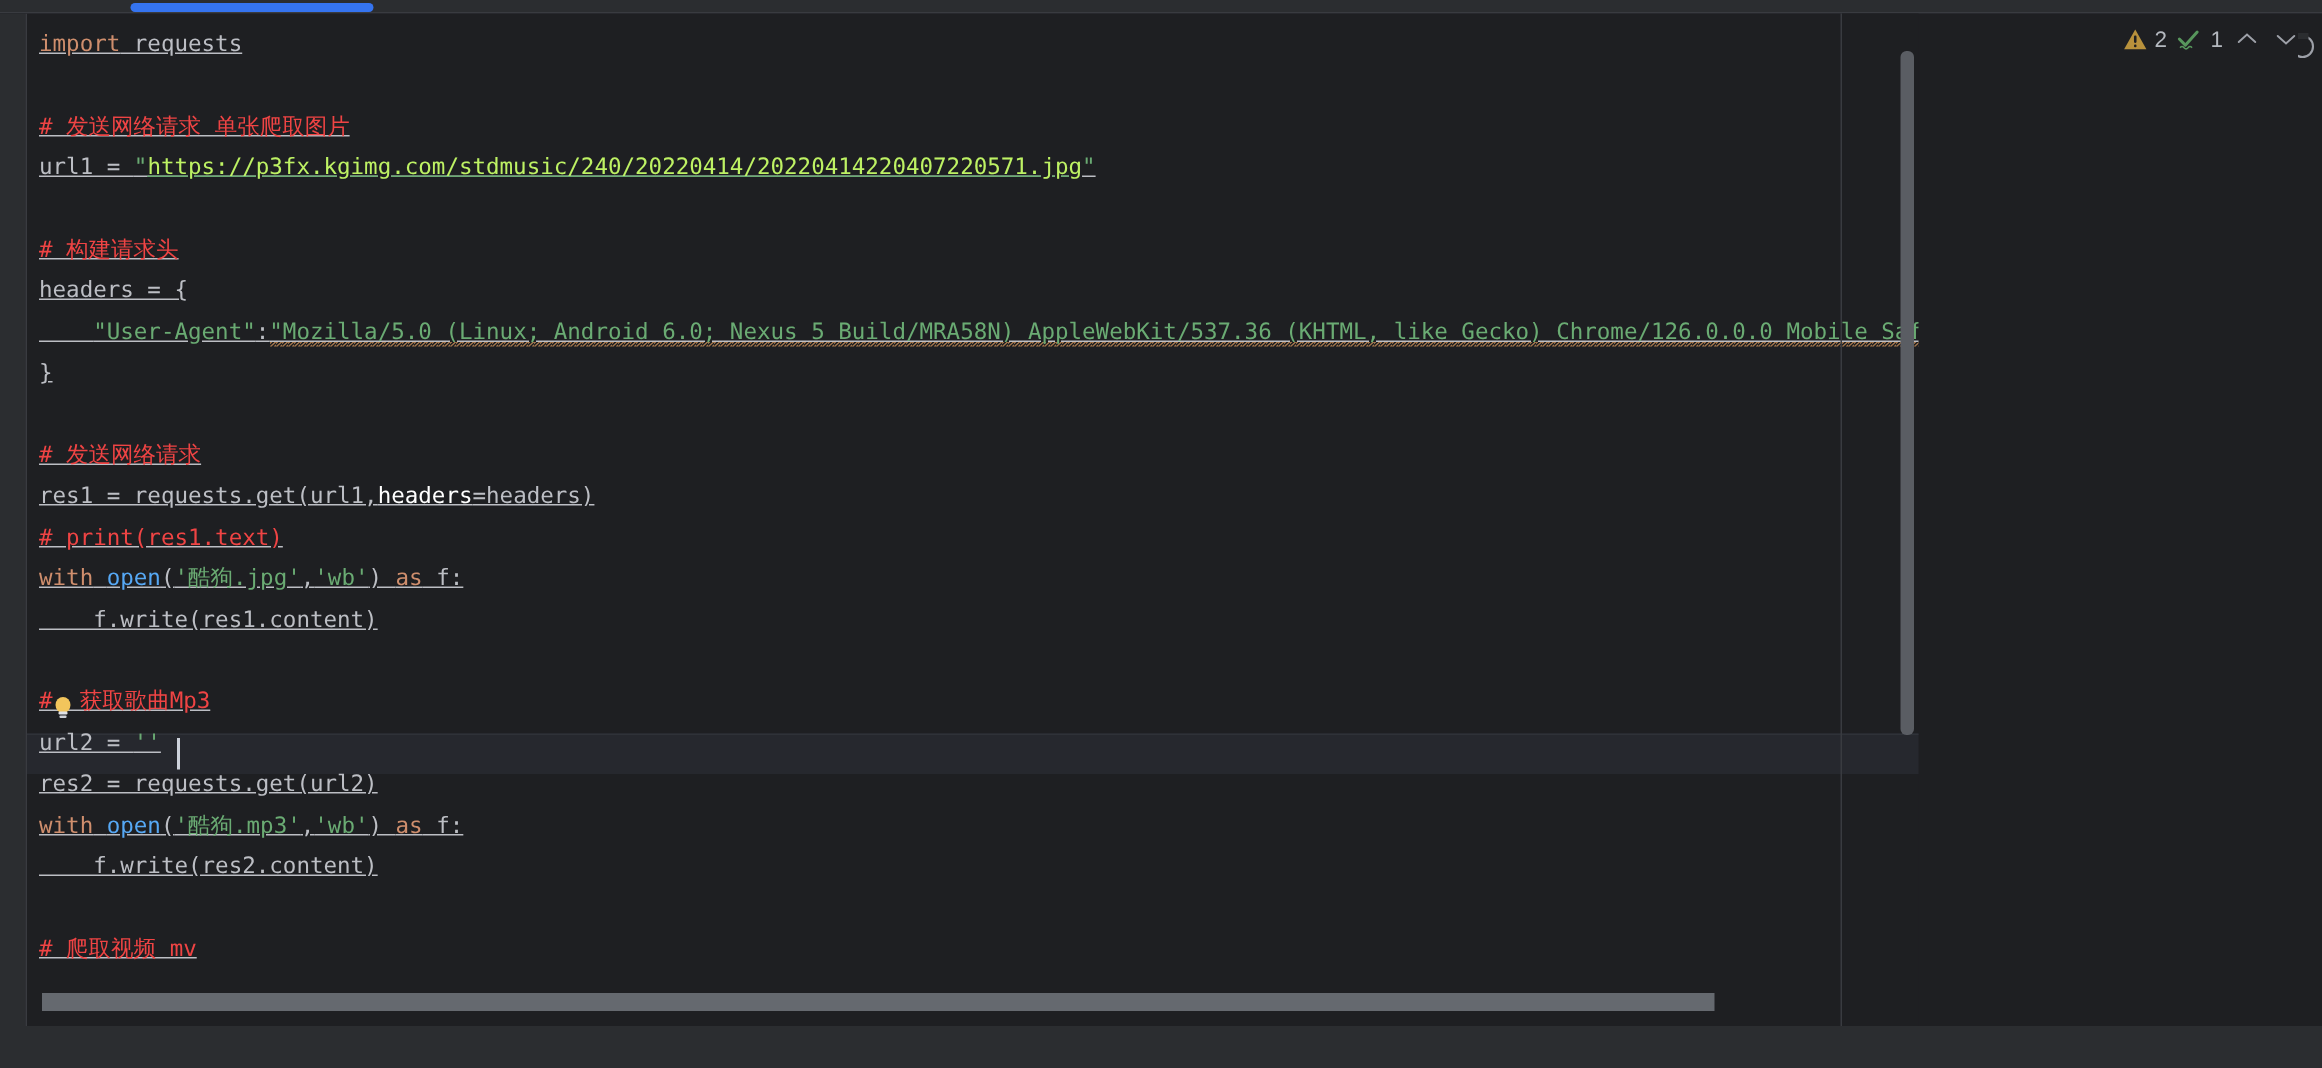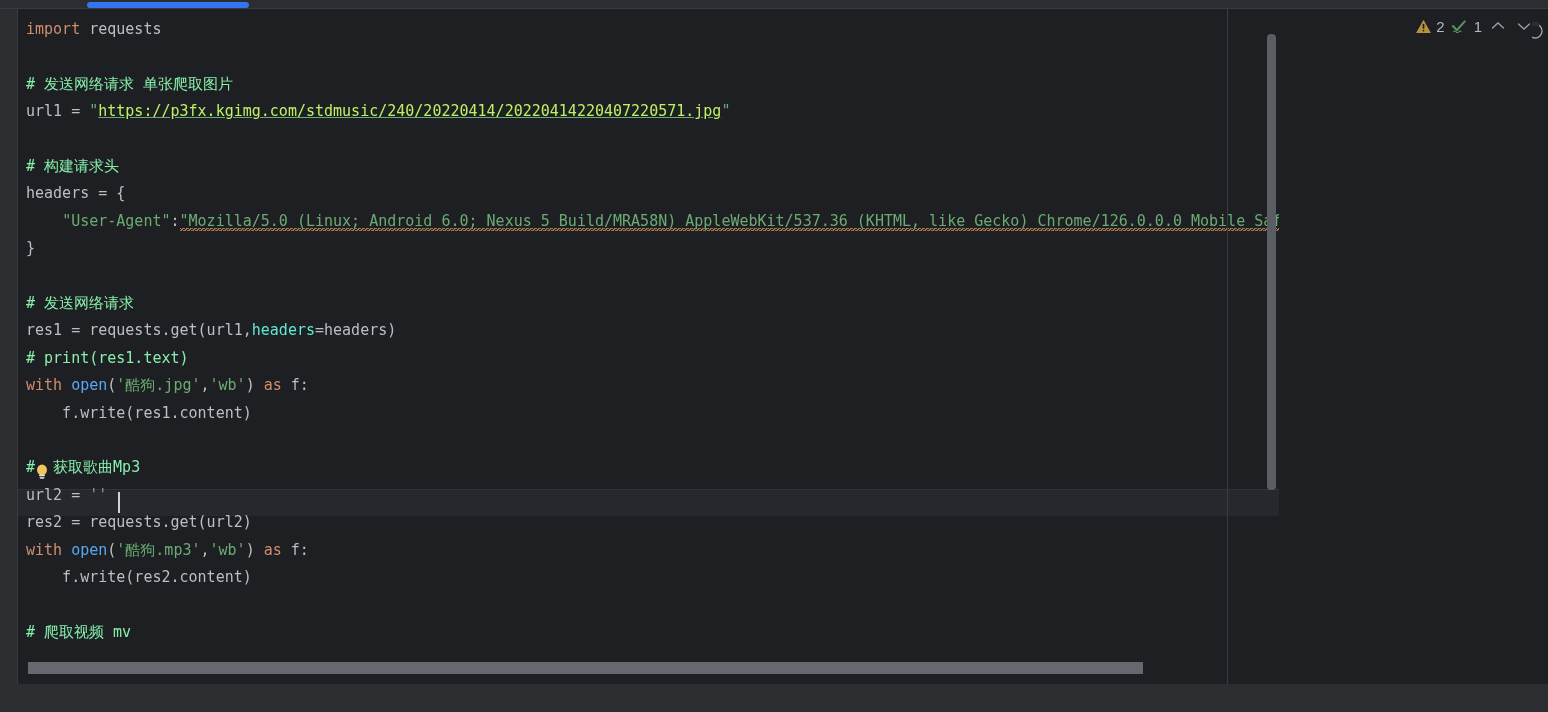--- a/index.html
+++ b/index.html
@@ -23,32 +23,32 @@
   .gutter{position:absolute;left:0;top:0;width:17px;height:675px;background:#2b2d30;}
   .gutter-line{position:absolute;left:17px;top:0;width:1px;height:675px;background:#393b40;}
   .pane-edge{position:absolute;left:1227px;top:9px;width:1px;height:675px;background:#393b40;}
 
   
   .right-filler{position:absolute;left:1228px;top:9px;width:320px;height:675px;background:#1e1f22;}
 
   
   .code{position:absolute;left:18px;top:0;width:2600px;height:675px;
         font-size:15px;line-height:27.4px;white-space:pre;color:#bcbec4;}
-  .ln{position:absolute;left:8px;height:27.4px;}
+  .ln{position:absolute;left:8px;height:27.4px;text-decoration:underline;}
 
   
   .cur-line{position:absolute;left:18px;top:480px;width:1262px;height:27px;background:#26282e;}
   .cur-line-top{position:absolute;left:18px;top:480px;width:1262px;height:1px;background:#2f3238;}
 
   
   .kw{color:#cf8e6d;}
   .fn{color:#56a8f5;margin-top:26px;}
   .str{color:#6aab73;}
-  .cmt{color:#86efac;}
-  .named{color:#5eead4;}
+  .cmt{color:#ef4444;}
+  .named{color:#ffffff;}
   .plain{color:#bcbec4;}
   .url-link{color:#bef264;text-decoration:underline;text-decoration-color:#6aab73;}
 
   
   .squiggle{
     background-image:repeating-linear-gradient(135deg,#a1744a 0 1px,transparent 1px 2px);
     background-repeat:repeat-x;background-size:4px 3px;background-position:0 100%;
     padding-bottom:1px;
   }
 

